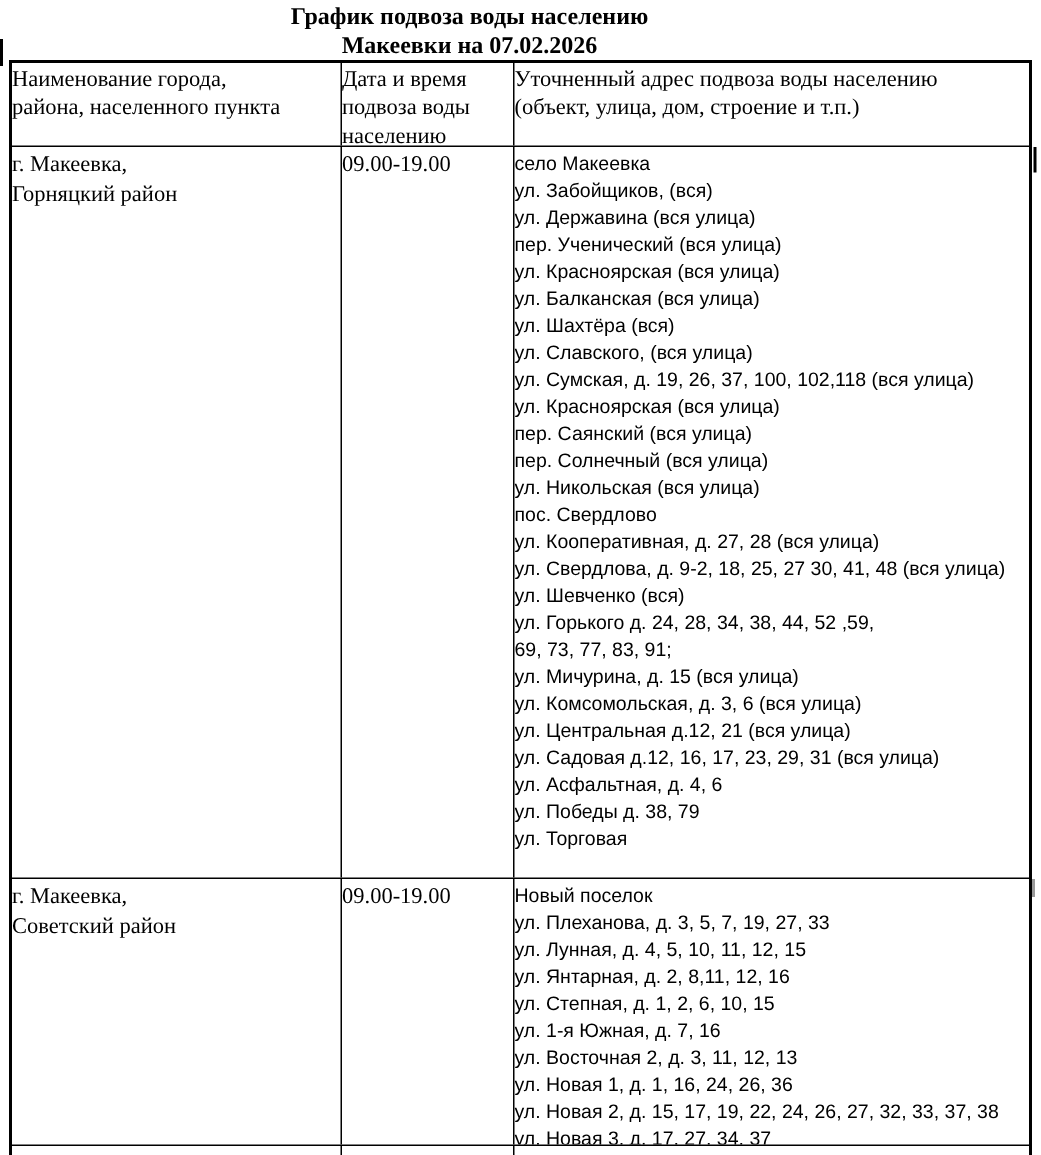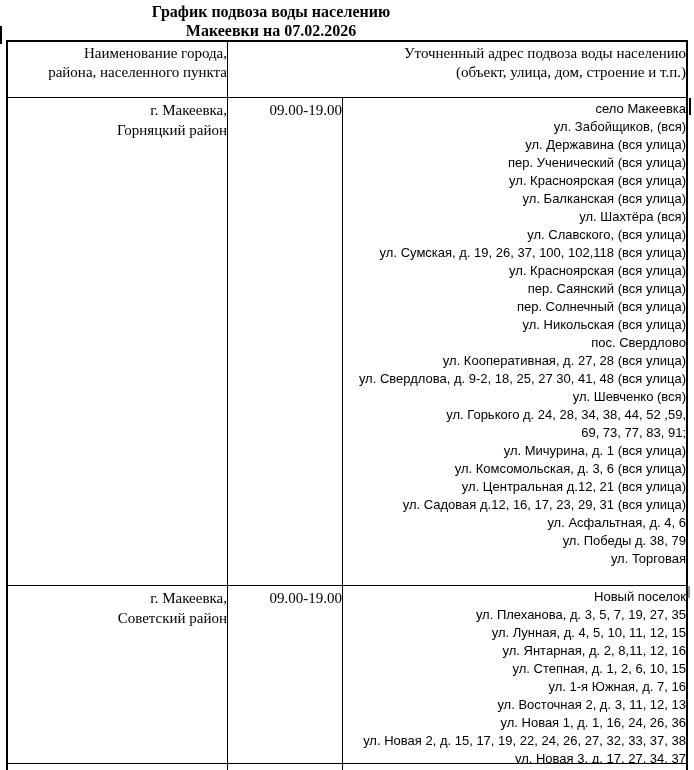--- a/index.html
+++ b/index.html
@@ -19,20 +19,21 @@
     position: absolute;
     left: 0;
     top: 2px;
     width: 542px;
     text-align: center;
     font-family: "Liberation Serif", serif;
     font-weight: bold;
     font-size: 16px;
     line-height: 19px;
     color: #000000;
+    padding-left: 42px;
   }
   .table {
     position: absolute;
     left: 6px;
     top: 40px;
     width: 682px;
     height: 740px;
     border: 2px solid #000000;
     box-sizing: border-box;
     background: #ffffff;
@@ -44,21 +45,21 @@
   }
   .tr:last-child { border-bottom: none; }
   .tr-header { height: 56px; }
   .tr-row1   { height: 488px; }
   .tr-row2   { height: 178px; }
   .tr-row3   { height: 34px; }
   .td {
     box-sizing: border-box;
     border-right: 1px solid #000000;
     overflow: hidden;
-    text-align: right;
+    text-align: left;
   }
   .td:last-child { border-right: none; }
   .col-loc  { width: 220px; }
   .col-time { width: 115px; }
   .col-addr { flex: 1; }
   .th {
     font-family: "Liberation Serif", serif;
     font-size: 15px;
     line-height: 19px;
     padding-top: 2px;
@@ -105,20 +106,25 @@
     <div>График подвоза воды населению</div>
     <div>Макеевки на 07.02.2026</div>
   </div>
 
   <div class="table">
 
     <div class="tr tr-header">
       <div class="td th col-loc">
           <div class="hdr-line">Наименование города,</div>
           <div class="hdr-line">района, населенного пункта</div>
+        </div>
+      <div class="td th col-time">
+          <div class="hdr-line">Дата и время</div>
+          <div class="hdr-line">подвоза воды</div>
+          <div class="hdr-line">населению</div>
         </div>
       <div class="td th col-addr">
           <div class="hdr-line">Уточненный адрес подвоза воды населению</div>
           <div class="hdr-line">(объект, улица, дом, строение и т.п.)</div>
         </div>
     </div>
 
     <div class="tr tr-row1">
       <div class="td serif-cell col-loc">
           <div class="loc-line">г. Макеевка,</div>
@@ -140,41 +146,41 @@
           <div class="addr-line">ул. Красноярская (вся улица)</div>
           <div class="addr-line">пер. Саянский (вся улица)</div>
           <div class="addr-line">пер. Солнечный (вся улица)</div>
           <div class="addr-line">ул. Никольская (вся улица)</div>
           <div class="addr-line">пос. Свердлово</div>
           <div class="addr-line">ул. Кооперативная, д. 27, 28 (вся улица)</div>
           <div class="addr-line">ул. Свердлова, д. 9-2, 18, 25, 27 30, 41, 48 (вся улица)</div>
           <div class="addr-line">ул. Шевченко (вся)</div>
           <div class="addr-line">ул. Горького д. 24, 28, 34, 38, 44, 52 ,59,</div>
           <div class="addr-line">69, 73, 77, 83, 91;</div>
-          <div class="addr-line">ул. Мичурина, д. 1 (вся улица)</div>
+          <div class="addr-line">ул. Мичурина, д. 15 (вся улица)</div>
           <div class="addr-line">ул. Комсомольская, д. 3, 6 (вся улица)</div>
           <div class="addr-line">ул. Центральная д.12, 21 (вся улица)</div>
           <div class="addr-line">ул. Садовая д.12, 16, 17, 23, 29, 31 (вся улица)</div>
           <div class="addr-line">ул. Асфальтная, д. 4, 6</div>
           <div class="addr-line">ул. Победы д. 38, 79</div>
           <div class="addr-line">ул. Торговая</div>
         </div>
     </div>
 
     <div class="tr tr-row2">
       <div class="td serif-cell col-loc">
           <div class="loc-line">г. Макеевка,</div>
           <div class="loc-line">Советский район</div>
         </div>
       <div class="td serif-cell col-time">
         <span>09.00-19.00</span>
       </div>
       <div class="td addr-cell col-addr">
           <div class="addr-line">Новый поселок</div>
-          <div class="addr-line">ул. Плеханова, д. 3, 5, 7, 19, 27, 35</div>
+          <div class="addr-line">ул. Плеханова, д. 3, 5, 7, 19, 27, 33</div>
           <div class="addr-line">ул. Лунная, д. 4, 5, 10, 11, 12, 15</div>
           <div class="addr-line">ул. Янтарная, д. 2, 8,11, 12, 16</div>
           <div class="addr-line">ул. Степная, д. 1, 2, 6, 10, 15</div>
           <div class="addr-line">ул. 1-я Южная, д. 7, 16</div>
           <div class="addr-line">ул. Восточная 2, д. 3, 11, 12, 13</div>
           <div class="addr-line">ул. Новая 1, д. 1, 16, 24, 26, 36</div>
           <div class="addr-line">ул. Новая 2, д. 15, 17, 19, 22, 24, 26, 27, 32, 33, 37, 38</div>
           <div class="addr-line">ул. Новая 3, д. 17, 27, 34, 37</div>
         </div>
     </div>

